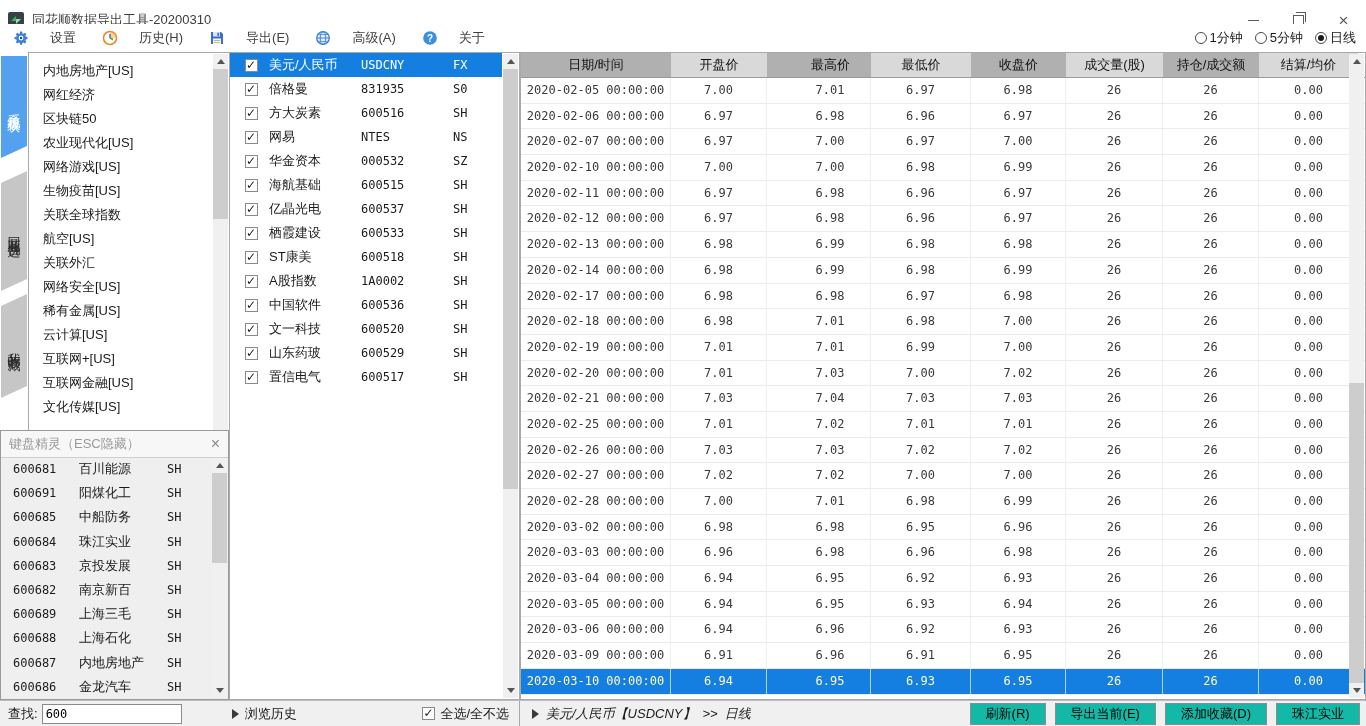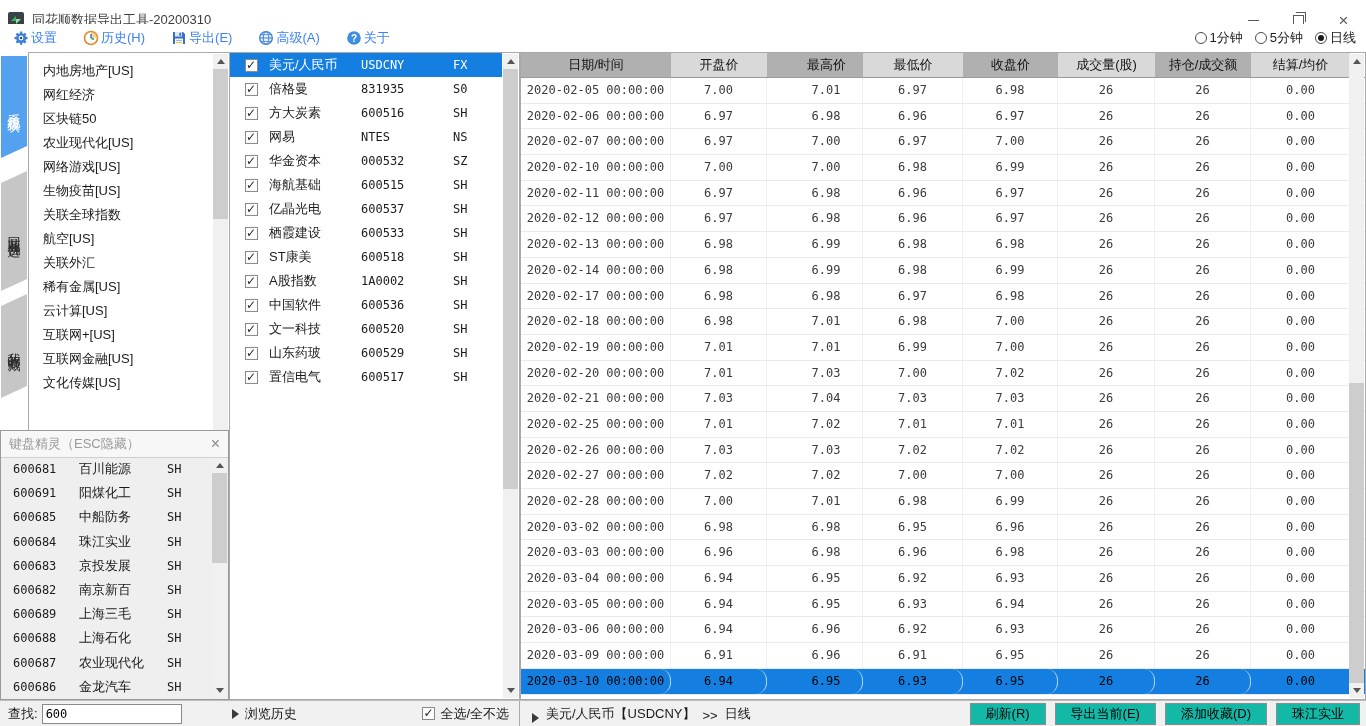--- a/index.html
+++ b/index.html
@@ -14,21 +14,21 @@
   .wtitle-text{font-size:13px;color:#3c3c3c;}
   .wincontrols{position:absolute;right:0;top:0;height:24px;display:flex;}
   .wc{width:45px;height:24px;display:flex;align-items:center;justify-content:center;color:#5a5a5a;cursor:default;}
   .wc.min i{display:block;width:11px;height:0;border-bottom:1px solid #5a5a5a;}
   .wc.res i{display:block;width:9px;height:9px;border:1px solid #5a5a5a;position:relative;background:#fff;}
   .wc.res i::before{content:'';position:absolute;left:2px;top:-4px;width:9px;height:9px;border:1px solid #5a5a5a;border-left:none;border-bottom:none;}
   .wc.cls::after{content:'×';font-size:17px;line-height:17px;color:#5a5a5a;}
 
   
   .toolbar{position:absolute;top:24px;left:0;right:0;height:28px;background:#fff;display:flex;align-items:center;border-bottom:1px solid #ededed;}
-  .tbtn{display:flex;align-items:center;gap:2px;padding:0 13px;height:26px;font-size:13px;color:#3b82f6;cursor:default;}
+  .tbtn{display:flex;align-items:center;gap:21px;padding:0 13px;height:26px;font-size:13px;color:#404040;cursor:default;}
   .tbtn svg{width:16px;height:16px;}
   .periods{margin-left:auto;margin-right:10px;display:flex;align-items:center;gap:12px;font-size:13px;}
   .pradio{display:flex;align-items:center;gap:3px;}
   .radio{width:12px;height:12px;border:1px solid #4a4a4a;border-radius:50%;background:#fff;box-sizing:border-box;position:relative;}
   .radio.sel::after{content:'';position:absolute;left:2px;top:2px;width:6px;height:6px;border-radius:50%;background:#1a1a1a;}
 
   
   .main{position:absolute;top:52px;left:0;right:0;bottom:26px;}
   .tabstrip{position:absolute;left:0;top:0;width:28px;height:100%;background:#fff;}
   .vtab{position:absolute;left:1px;width:26px;display:flex;align-items:center;justify-content:center;
@@ -61,23 +61,23 @@
               border:1px solid #a9a9a9;background:#fff;overflow:hidden;}
   .thead{display:flex;height:24px;border-bottom:1px solid #9a9a9a;}
   .hc{height:24px;line-height:24px;text-align:center;font-size:13px;font-weight:normal;color:#111;box-sizing:border-box;flex:none;}
   .hc.dark{background:#b0b0b0;}
   .hc.light{background:#d9d9d9;}
   .t-row{display:flex;height:25.7px;align-items:center;border-bottom:1px solid #ebebeb;box-sizing:border-box;}
   .tc{text-align:center;font-size:12px;color:#3a3a3a;box-sizing:border-box;flex:none;
       font-family:"DejaVu Sans Mono","Liberation Mono",monospace;border-right:1px solid #efefef;height:100%;line-height:25px;}
   .tc:last-child{border-right:none;}
   .t-row.selected{background:#147fe0;}
-  .t-row.selected .tc{color:#000000;border-right:1px solid rgba(255,255,255,.65);border-radius:11px;}
+  .t-row.selected .tc{color:#fef9c3;border-right:1px solid rgba(255,255,255,.65);}
   .t-row.selected .tc:last-child{border-right:none;}
-  .c0{width:150px;}.c1{width:96px;}.c2{width:96px;padding-left:23px;}.c3{width:100px;}.c4{width:95px;}.c5{width:97px;}.c6{width:96px;}.c7{width:99px;}
+  .c0{width:150px;}.c1{width:96px;}.c2{width:104px;padding-left:23px;}.c3{width:100px;}.c4{width:95px;}.c5{width:97px;}.c6{width:96px;}.c7{width:99px;}
 
   
   .sb{position:absolute;top:1px;bottom:1px;right:1px;width:15px;background:#f0f0f0;}
   .sb .arr{position:absolute;left:0;width:15px;height:15px;background:#f0f0f0;display:flex;align-items:center;justify-content:center;}
   .sb .arr.up{top:0;}
   .sb .arr.dn{bottom:0;}
   .sb .arr.up i{width:0;height:0;border-left:4px solid transparent;border-right:4px solid transparent;border-bottom:5px solid #555;}
   .sb .arr.dn i{width:0;height:0;border-left:4px solid transparent;border-right:4px solid transparent;border-top:5px solid #555;}
   .sb .thumb{position:absolute;left:0;width:15px;background:#cdcdcd;}
 
@@ -99,21 +99,21 @@
              display:flex;align-items:center;font-size:13px;box-sizing:border-box;z-index:6;}
   .sb-left{width:519px;display:flex;align-items:center;flex:none;height:100%;}
   .sb-divider{width:0;height:100%;border-left:1px solid #a9a9a9;flex:none;}
   .sb-right{flex:1;display:flex;align-items:center;height:100%;}
   .find-label{margin-left:8px;}
   .find-input{margin-left:4px;width:132px;height:18px;border:1px solid #8a8a8a;background:#fff;
               font-family:"DejaVu Sans Mono","Liberation Mono",monospace;font-size:12px;padding:0 3px;}
   .tri{width:0;height:0;border-top:5px solid transparent;border-bottom:5px solid transparent;border-left:7px solid #3a3a3a;display:inline-block;flex:none;}
   .browse{display:flex;align-items:center;gap:6px;margin-left:50px;}
   .selall{display:flex;align-items:center;gap:5px;margin-left:auto;margin-right:10px;}
-  .cursym{display:flex;align-items:flex-end;gap:7px;margin-left:12px;}
+  .cursym{display:flex;align-items:center;gap:7px;margin-left:12px;font-style:italic;}
   .btns{margin-left:auto;display:flex;gap:9px;margin-right:6px;}
   .pbtn{height:22px;padding:0 15px;background:#14b8a6;border:1px solid #8c8c8c;font-size:13px;
         font-family:"Liberation Sans","DejaVu Sans",sans-serif;display:flex;align-items:center;cursor:default;}
 </style>
 </head>
 <body>
 
 <div class="app">
 
   <div class="titlebar">
@@ -209,20 +209,21 @@
       <div class="catlist" id="catlist">
           <div class="cat-item">内地房地产[US]</div>
           <div class="cat-item">网红经济</div>
           <div class="cat-item">区块链50</div>
           <div class="cat-item">农业现代化[US]</div>
           <div class="cat-item">网络游戏[US]</div>
           <div class="cat-item">生物疫苗[US]</div>
           <div class="cat-item">关联全球指数</div>
           <div class="cat-item">航空[US]</div>
           <div class="cat-item">关联外汇</div>
+          <div class="cat-item">网络安全[US]</div>
           <div class="cat-item">稀有金属[US]</div>
           <div class="cat-item">云计算[US]</div>
           <div class="cat-item">互联网+[US]</div>
           <div class="cat-item">互联网金融[US]</div>
           <div class="cat-item">文化传媒[US]</div>
         </div>
       <div class="sb">
         <div class="arr up">
             <i></i>
           </div>
@@ -638,21 +639,21 @@
             <span class="wname">上海三毛</span>
             <span class="wmarket">SH</span>
           </div>
           <div class="wiz-row">
             <span class="wcode">600688</span>
             <span class="wname">上海石化</span>
             <span class="wmarket">SH</span>
           </div>
           <div class="wiz-row">
             <span class="wcode">600687</span>
-            <span class="wname">农业现代化</span>
+            <span class="wname">内地房地产</span>
             <span class="wmarket">SH</span>
           </div>
           <div class="wiz-row">
             <span class="wcode">600686</span>
             <span class="wname">金龙汽车</span>
             <span class="wmarket">SH</span>
           </div>
         </div>
       <div class="sb">
         <div class="arr up">

